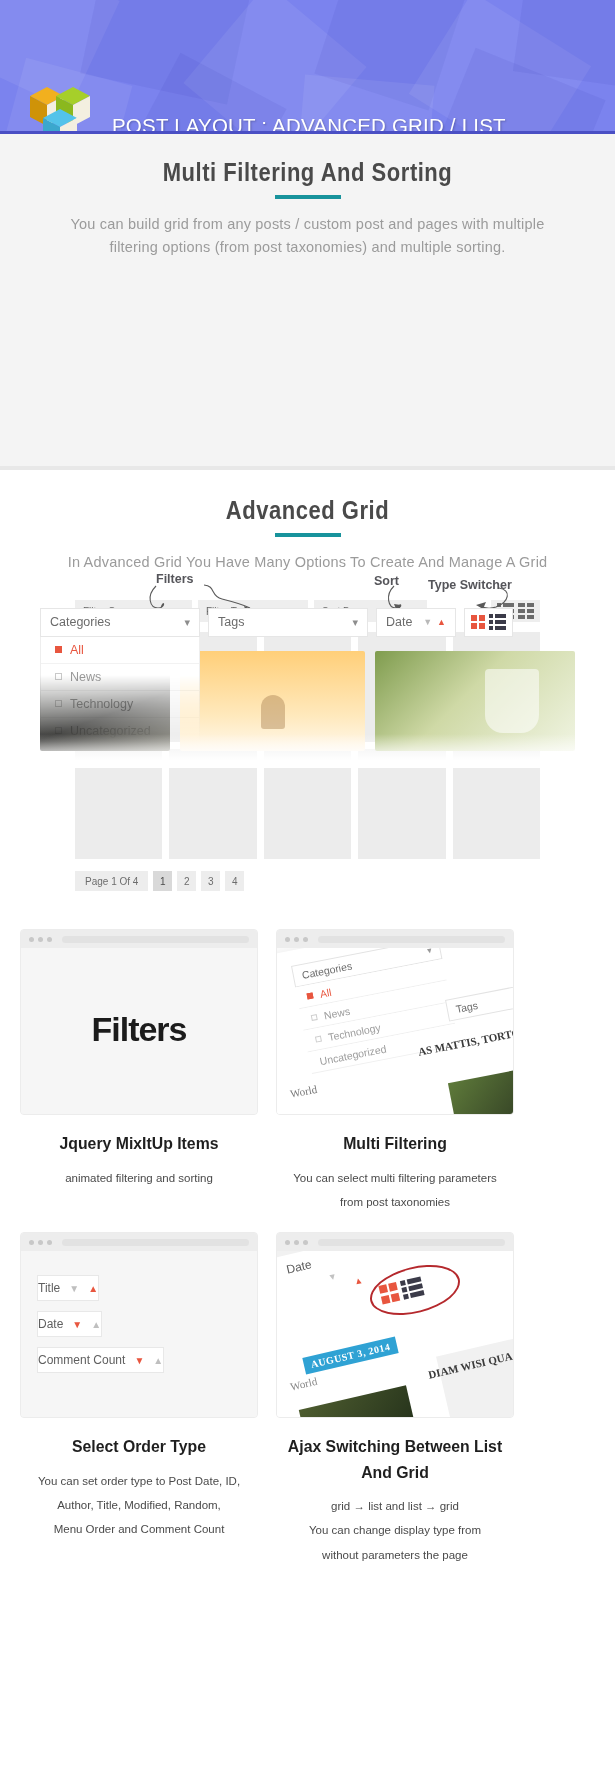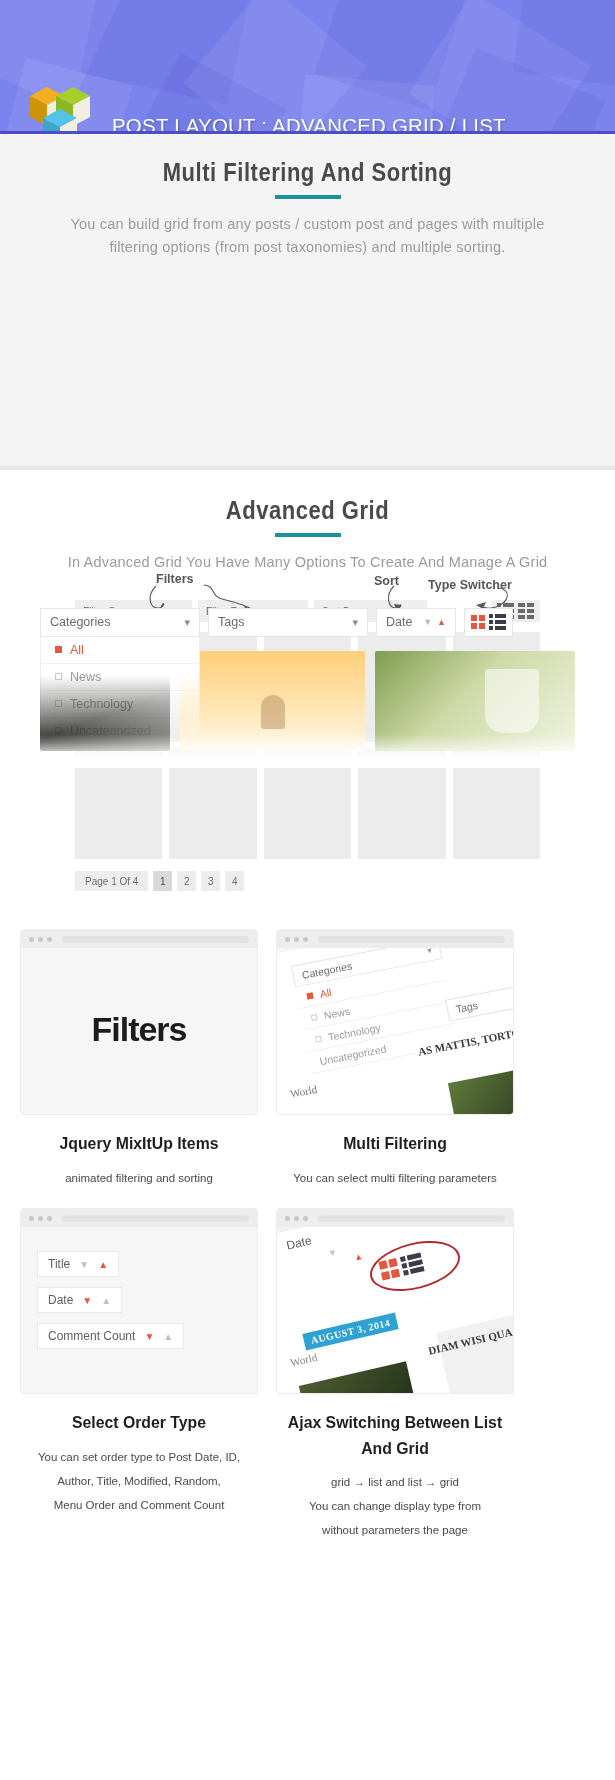--- a/index.html
+++ b/index.html
@@ -194,21 +194,21 @@
     display:flex;align-items:center;padding:0 8px;font-size:10.5px;color:#6d6d6d; }
   .c2-item{ background:#fff; border-bottom:1px solid #f0f0f0; height:22px;
     display:flex;align-items:center;padding:0 10px;font-size:10.5px;color:#9d9d9d;}
   .c2-item.act{color:#e8563f;}
   .c2-item .bx{width:6px;height:6px;border:1px solid #cfcfcf;margin-right:7px;display:block;}
   .c2-item.act .bx{background:#e8563f;border-color:#e8563f;}
   .c2-caps{ font-size:11px; color:#3a3a3a; font-family:"Liberation Serif",serif; font-weight:bold; }
 
   
   .o-sel { background:#fff; border:1px solid #e8e8e8; height:26px;
-    display:inline-flex; align-items:center; padding:0 10px; font-size:12px; color:#5f5f5f;
+    display:inline-flex; align-items:center; padding:0 0; font-size:12px; color:#5f5f5f;
     margin-bottom:10px; }
   .o-sel .t{ font-size:10px; margin-left:9px; }
   .t-gray{color:#bfbfbf;} .t-red{color:#e8563f;}
 
   
   .c4-bg { position:absolute; inset:0; background:#f1f1f1; }
   .c4-white { position:absolute; background:#fff; }
   .c4-badge { position:absolute; background:#2fa2d4; color:#fff; font-weight:bold;
     font-size:10px; padding:3px 7px; font-family:"Liberation Serif",serif;
     letter-spacing:.5px; }
@@ -499,20 +499,21 @@
             <div class="tilt c2-caps" style="left:140px;top:98px;transform:rotate(-11deg);white-space:nowrap;">AS MATTIS, TORTOR</div>
 
             <div class="tilt" style="left:12px;top:140px;transform:rotate(-11deg);font-size:11px;color:#777;font-family:'Liberation Serif',serif;">World</div>
 
             <div style="position:absolute;left:176px;top:128px;width:70px;height:60px;background:linear-gradient(135deg,#5e7a3a,#2e3a22);transform:rotate(-11deg);"></div>
           </div>
         </div>
         <div class="f-title">Multi Filtering</div>
         <div class="f-desc">
           <div>You can select multi filtering parameters</div>
+          <div>from post taxonomies</div>
         </div>
       </div>
     </div>
 
     <div class="frow">
 
       <div class="fcol">
         <div class="browser">
           <div class="bbar">
             <span class="dot"></span>

